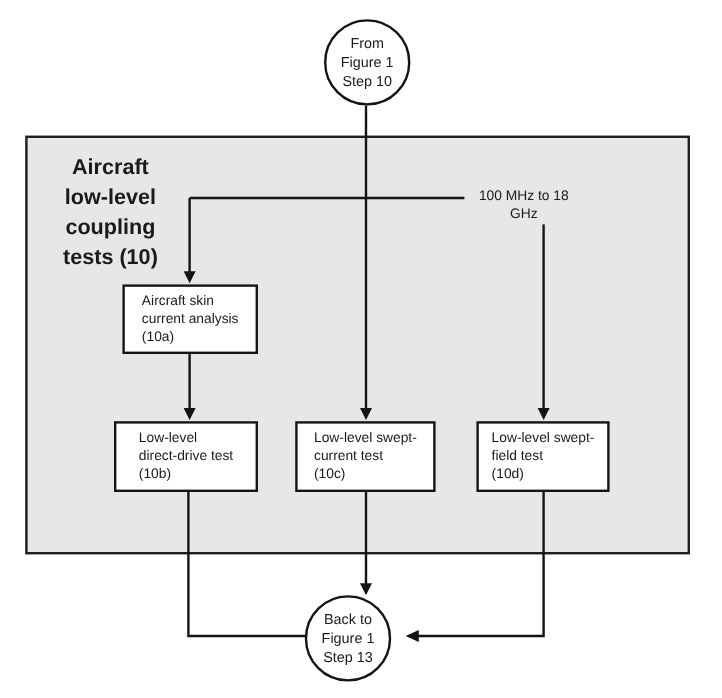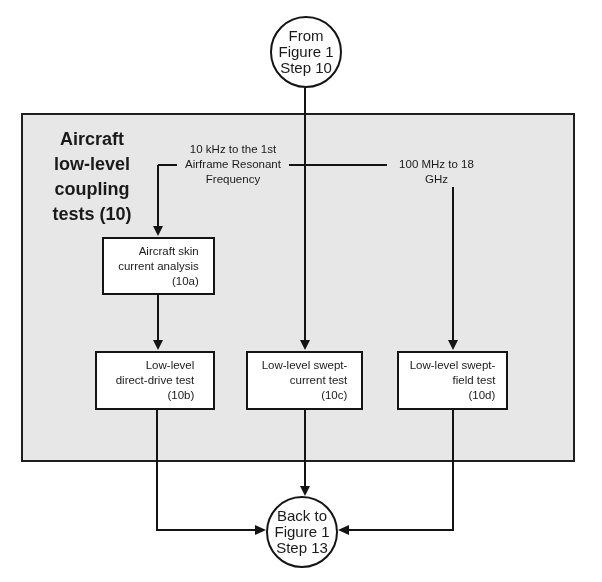--- a/index.html
+++ b/index.html
@@ -28,36 +28,36 @@
     position:absolute;z-index:3;background:#e7e7e7;
     font-size:11.5px;line-height:15px;text-align:center;white-space:pre-line;
   }
   .freq-left{left:177px;top:142px;width:112px;}
   .freq-middle{left:253px;top:215px;width:104px;}
   .freq-right{left:387px;top:157px;width:99px;}
   
   .node-box{
     position:absolute;z-index:3;background:#ffffff;border:2px solid #141414;
     display:flex;align-items:center;justify-content:center;
-    font-size:11.5px;line-height:15px;text-align:right;white-space:pre-line;
+    font-size:11.5px;line-height:15px;text-align:left;white-space:pre-line;
     box-sizing:border-box;
   }
   .box-10a{left:102px;top:237px;width:113px;height:58px;}
   .box-10b{left:95px;top:351px;width:120px;height:59px;}
   .box-10c{left:246px;top:351px;width:117px;height:59px;}
   .box-10d{left:397px;top:351px;width:111px;height:59px;}
   
   .terminator{
     position:absolute;z-index:3;width:72px;height:72px;border-radius:50%;
     background:#ffffff;border:2.5px solid #141414;box-sizing:border-box;
     display:flex;align-items:center;justify-content:center;
-    font-size:15px;line-height:16px;text-align:center;white-space:pre-line;
+    font-size:12px;line-height:16px;text-align:center;white-space:pre-line;
   }
   .start-node{left:270px;top:16px;}
-  .end-node{left:266px;top:496px;}
+  .end-node{left:254px;top:496px;}
 </style>
 </head>
 <body>
 
 <div class="stage">
 
   <div class="group-box"></div>
 
   <svg class="wires" width="602" height="582" viewBox="0 0 602 582">
 
@@ -84,23 +84,20 @@
 
     <polyline points="453,410 453,530 348,530"></polyline>
     <polygon points="338,530 349,525 349,535"></polygon>
   </svg>
 
   <div class="group-title">Aircraft
 low-level
 coupling
 tests (10)</div>
 
-  <div class="freq-label freq-left">10 kHz to the 1st
-Airframe Resonant
-Frequency</div>
   <div class="freq-label freq-right">100 MHz to 18 GHz</div>
 
   <div class="node-box box-10a">Aircraft skin
 current analysis
 (10a)</div>
   <div class="node-box box-10b">Low-level
 direct-drive test
 (10b)</div>
   <div class="node-box box-10c">Low-level swept-
 current test

